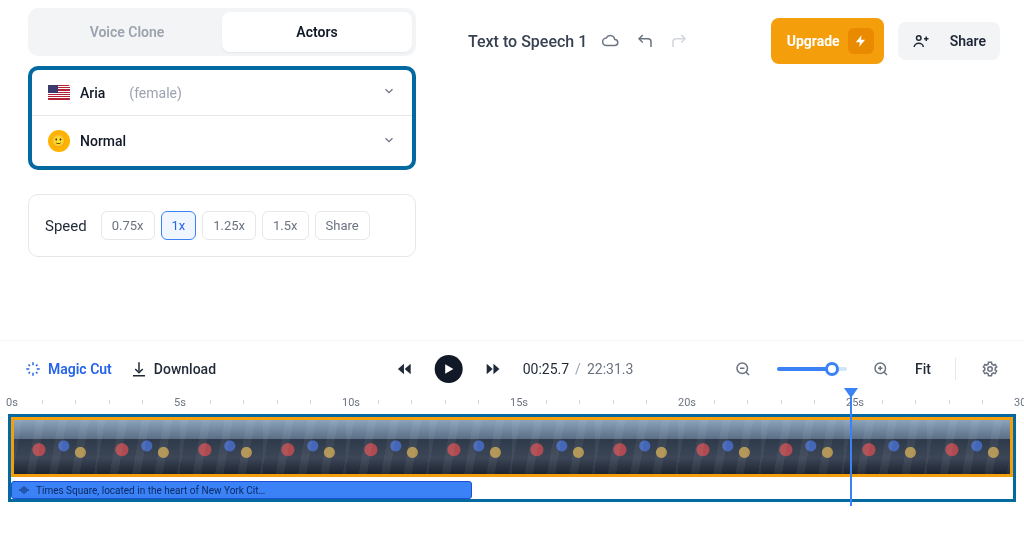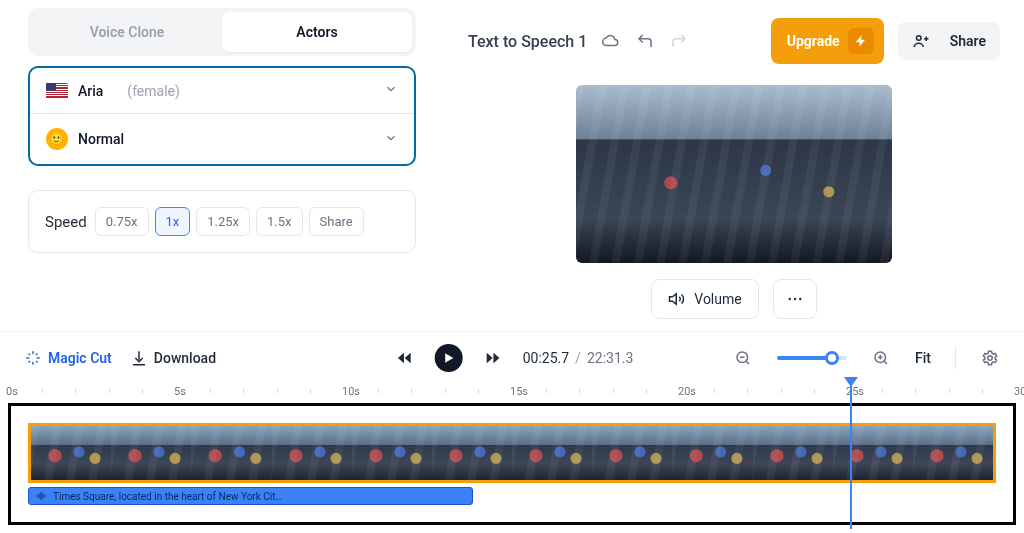--- a/index.html
+++ b/index.html
@@ -9,31 +9,31 @@
   .upper { display: flex; height: 340px; }
 
   
   .left { width: 444px; padding: 8px 28px 8px 28px; }
   .tabrow { background: #f3f4f6; border-radius: 10px; display: flex; height: 48px; padding: 4px; }
   .tab { flex: 1; display: flex; align-items: center; justify-content: center; border-radius: 8px; font-weight: 600; color: #9ca3af; cursor: pointer; }
   .tab.active { background: #fff; color: #111827; box-shadow: 0 1px 2px rgba(0,0,0,0.06); }
 
   .section-label { margin-top: 28px; font-size: 15px; color: #374151; }
 
-  .card { border: 2px solid #0369a1; border-radius: 10px; margin-top: 10px; }
+  .card { border: 4px solid #0369a1; border-radius: 10px; margin-top: 10px; }
   .row { display: flex; align-items: center; padding: 14px 16px; gap: 10px; cursor: pointer; }
   .row + .row { border-top: 1px solid #e5e7eb; }
   .flag { width: 22px; height: 16px; border-radius: 2px; background: linear-gradient(#b22234 0 7%, #fff 7% 14%, #b22234 14% 21%, #fff 21% 28%, #b22234 28% 35%, #fff 35% 42%, #b22234 42% 49%, #fff 49% 56%, #b22234 56% 63%, #fff 63% 70%, #b22234 70% 77%, #fff 77% 84%, #b22234 84% 91%, #fff 91% 100%); position: relative; }
   .flag::before { content:""; position:absolute; top:0; left:0; width:45%; height:54%; background:#3c3b6e; }
   .emoji { width: 22px; height: 22px; border-radius: 50%; background:#ffb300; display:flex; align-items:center; justify-content:center; font-size:12px; }
   .voice-name { font-weight: 500; color:#111827; }
   .muted { color:#9ca3af; margin-left:14px; }
   .chev { margin-left:auto; color:#6b7280; }
 
-  .speed-card { border:1px solid #e5e7eb; border-radius:10px; margin-top:24px; padding:16px; display:flex; align-items:center; gap:8px; }
+  .speed-card { border:1px solid #e5e7eb; border-radius:10px; margin-top:24px; padding:16px; display:flex; align-items:center; gap:14px; }
   .speed-label { font-size:15px; }
   .chips { display:flex; gap:6px; }
   .chip { border:1px solid #e5e7eb; border-radius:6px; padding:6px 10px; font-size:13px; color:#6b7280; cursor:pointer; }
   .chip.active { border-color:#3b82f6; color:#2563eb; background:#eff6ff; }
 
   
   .right { flex:1; display:flex; flex-direction:column; }
   .topbar { display:flex; align-items:center; gap:14px; padding:18px 24px 10px 24px; }
   .title { font-size:16px; font-weight:500; color:#374151; }
   .ico { width:20px; height:20px; display:inline-flex; align-items:center; justify-content:center; color:#6b7280; cursor:pointer; }
@@ -66,21 +66,21 @@
   .zoomsl .fill { position:absolute; left:0; top:0; bottom:0; width:78%; background:#3b82f6; border-radius:2px; }
   .zoomsl .knob { position:absolute; top:50%; left:78%; width:14px; height:14px; border-radius:50%; background:#fff; border:3px solid #3b82f6; transform:translate(-50%,-50%); }
   .fit { font-weight:500; cursor:pointer; }
   .vdiv { width:1px; height:22px; background:#e5e7eb; }
 
   
   .timeline { position:relative; padding:0 8px 8px 8px; }
   .ruler { height:18px; position:relative; font-size:11px; color:#6b7280; }
   .rlbl { position:absolute; top:0; transform:translateX(-2px); }
   .rtick { position:absolute; top:4px; width:1px; height:4px; background:#cbd5e1; }
-  .clipbox { border:3px solid #000000; position:relative; padding:17px; }
+  .clipbox { border:3px solid #0369a1; position:relative; padding:0; }
   .videoclip { border:3px solid #f59e0b; height:60px; display:flex; overflow:hidden; }
   .thumb { flex:1; position:relative; }
   .audiobox { margin-top:4px; height:18px; width:46%; background:#3b82f6; border:1px solid #1d4ed8; border-radius:3px; color:#0c2a66; font-size:10px; display:flex; align-items:center; padding:0 6px; gap:6px; overflow:hidden;}
   .audiotext { white-space:nowrap; overflow:hidden; text-overflow:ellipsis; }
   .playhead { position:absolute; top:0; bottom:4px; width:2px; background:#3b82f6; }
   .playhead::before { content:""; position:absolute; top:-8px; left:50%; transform:translateX(-50%); border-left:7px solid transparent; border-right:7px solid transparent; border-top:10px solid #3b82f6; }
 
   
   .scene { position:absolute; inset:0; background:
     linear-gradient(180deg, #8aa3bd 0%, #5b6e85 35%, #2e3a4a 36%, #3c4657 70%, #1d2430 100%);
@@ -179,42 +179,20 @@
           <svg width="18" height="18" viewBox="0 0 24 24" fill="none" stroke="currentColor" stroke-width="2">
               <circle cx="9" cy="8" r="3"></circle>
               <path d="M3 20c0-3 3-5 6-5s6 2 6 5"></path>
               <line x1="19" y1="6" x2="19" y2="12"></line>
               <line x1="16" y1="9" x2="22" y2="9"></line>
             </svg>
           <span>Share</span>
         </div>
       </div>
 
-      <div class="preview-wrap">
-        <div class="preview">
-            <div class="scene"></div>
-          </div>
-        <div class="below">
-          <div class="vol">
-            <svg width="18" height="18" viewBox="0 0 24 24" fill="none" stroke="currentColor" stroke-width="2">
-                <polygon points="11 5 6 9 2 9 2 15 6 15 11 19 11 5"></polygon>
-                <path d="M15 9a4 4 0 0 1 0 6"></path>
-                <path d="M18 6a8 8 0 0 1 0 12"></path>
-              </svg>
-            <span>Volume</span>
-          </div>
-          <div class="more">
-            <svg width="18" height="18" viewBox="0 0 24 24" fill="currentColor">
-                <circle cx="5" cy="12" r="1.6"></circle>
-                <circle cx="12" cy="12" r="1.6"></circle>
-                <circle cx="19" cy="12" r="1.6"></circle>
-              </svg>
-          </div>
-        </div>
-      </div>
     </div>
   </div>
 
   <div class="toolbar tool">
     <div class="magic">
       <svg width="18" height="18" viewBox="0 0 24 24" fill="none" stroke="currentColor" stroke-width="2">
           <path d="M12 3v4M12 17v4M3 12h4M17 12h4M6 6l2 2M16 16l2 2M6 18l2-2M16 8l2-2"></path>
         </svg>
       <span>Magic Cut</span>
     </div>

